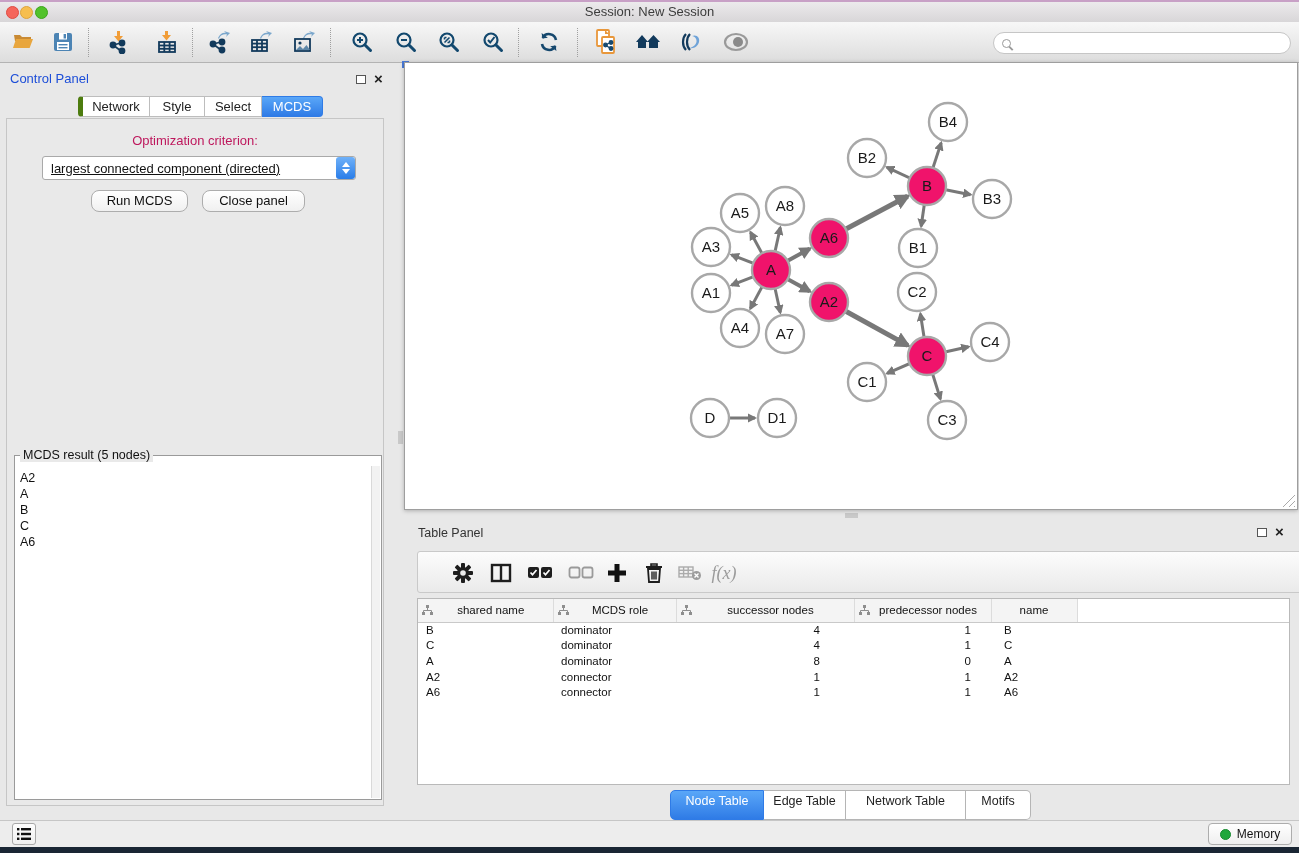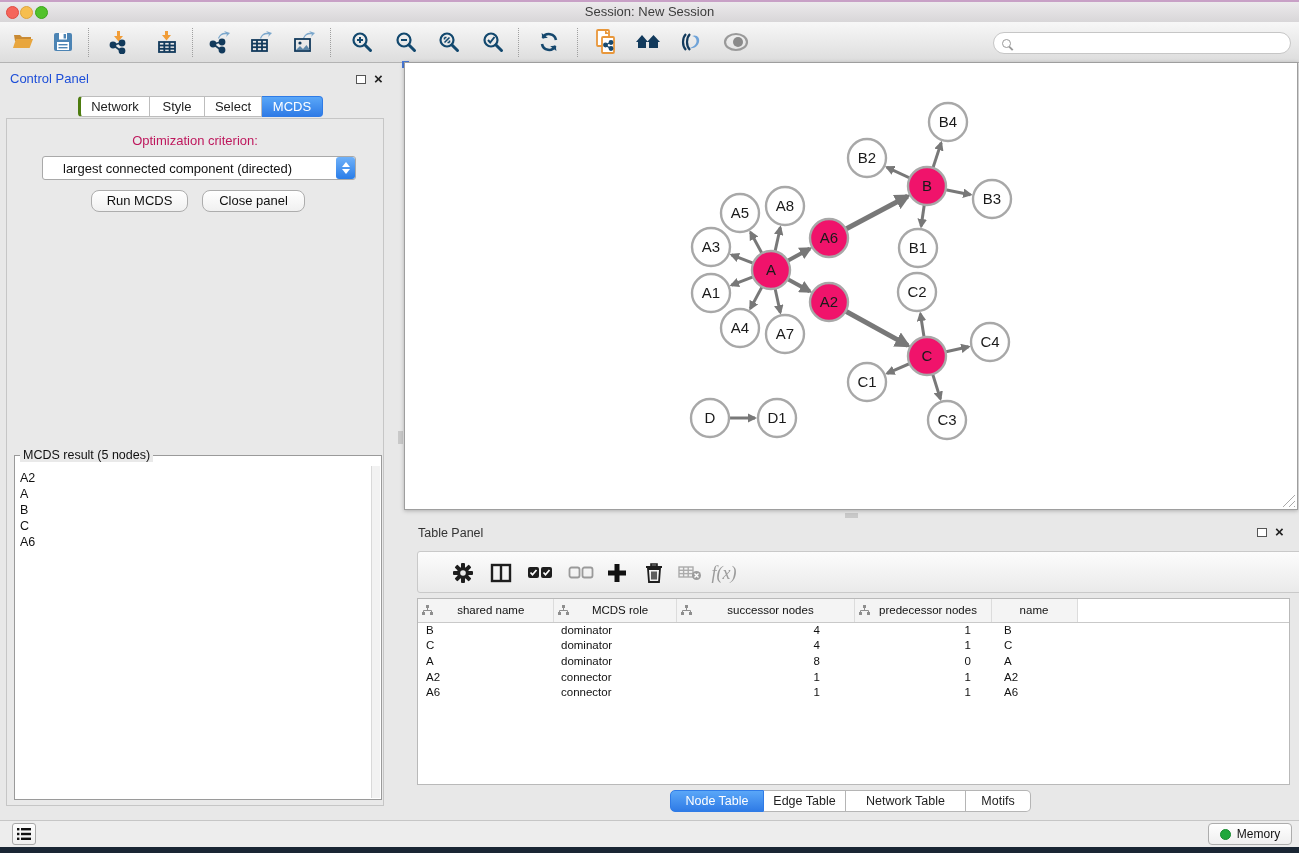--- a/index.html
+++ b/index.html
@@ -30,28 +30,28 @@
 
   
   .cp-title { left:10px; top:71px; font-size:13px; color:#1d4ed8; }
   .panel-btns { display:flex; gap:8px; align-items:center; }
   .float-ico { width:10px; height:9px; border:1.6px solid #555; background:#fff; }
   .close-ico { font-size:15px; font-weight:bold; color:#222; line-height:10px; cursor:pointer; }
   .cp-float { left:356px; top:74px; }
   .cp-tabs { left:78px; top:96px; height:21px; display:flex; }
   .cp-tab { height:21px; line-height:20px; text-align:center; font-size:13px; color:#222;
     background:#FFFFFF; border:1px solid #BDBDBD; border-left:none; cursor:pointer; }
-  .cp-tab:first-child { border-left:3px solid #4d7c0f; border-radius:4px 0 0 4px; }
+  .cp-tab:first-child { border-left:5px solid #4d7c0f; border-radius:4px 0 0 4px; }
   .cp-tab:last-child { border-radius:0 4px 4px 0; }
   .cp-tab.active { background:linear-gradient(#5AA7F8,#2F7BE6); color:#fff; border-color:#2F7BE6; }
   .cp-body { left:6px; top:118px; width:378px; height:688px; background:#E9E9E9; border:1px solid #C6C6C6; }
   .opt-label { left:0; top:133px; width:390px; text-align:center; font-size:13px; color:#be185d; }
   .combo { left:42px; top:156px; width:314px; height:24px; background:#fff; border:1px solid #A9A9A9;
     border-radius:3px; display:flex; align-items:center; cursor:pointer; }
-  .combo .val { flex:1; font-size:13px; color:#111; padding-left:20px; white-space:nowrap; overflow:hidden; }
+  .combo .val { flex:1; font-size:13px; color:#111; padding-left:8px; white-space:nowrap; overflow:hidden;text-decoration:underline; }
   .combo .stepper { width:19px; height:22px; margin-right:0px; border-radius:3px;
     background:linear-gradient(#6FB1F9,#2A7DE8); display:flex; flex-direction:column; align-items:center; justify-content:center; gap:2px; }
   .combo .stepper .up { width:0; height:0; border-left:4px solid transparent; border-right:4px solid transparent; border-bottom:5px solid #fff; }
   .combo .stepper .dn { width:0; height:0; border-left:4px solid transparent; border-right:4px solid transparent; border-top:5px solid #fff; }
   .btn { height:22px; background:linear-gradient(#FFFFFF,#F0F0F0); border:1px solid #ADADAD;
     border-radius:8px; font-size:13px; color:#111; text-align:center; line-height:20px; cursor:pointer; }
   .btn-run { left:91px; top:190px; width:97px; }
   .btn-close { left:202px; top:190px; width:103px; }
   .fieldset { left:14px; top:455px; width:368px; height:345px; border:1px solid #9A9A9A; background:#FFFFFF; }
   .fieldset .legend { position:absolute; top:-8px; left:5px; background:#E9E9E9; padding:0 3px; font-size:12.5px; color:#111; }
@@ -91,21 +91,21 @@
     font-size:11.5px; font-weight:normal; color:#111; }
   table.grid th .hwrap { display:flex; align-items:center; padding:0 4px; }
   table.grid th .hlabel { flex:1; text-align:center; }
   table.grid th.filler { border-right:none; background:#fff; border-bottom:1px solid #C9C9C9; }
   table.grid td { height:15.6px; font-size:11.5px; color:#111; white-space:nowrap; overflow:hidden; }
   td.al { padding-left:8px; text-align:left; }
   td.ar1 { padding-right:34px; text-align:right; }
   td.ar2 { padding-right:20px; text-align:right; }
   td.name-col { padding-left:13px; text-align:left; }
   .tp-tabs { left:670px; top:790px; height:22px; display:flex; }
-  .tp-tab { height:22px; line-height:21px; text-align:center; font-size:12.5px; color:#222;
+  .tp-tab { height:30px; line-height:21px; text-align:center; font-size:12.5px; color:#222;
     background:#FFFFFF; border:1px solid #B5B5B5; border-left:none; cursor:pointer; }
   .tp-tab:first-child { border-left:1px solid #B5B5B5; border-radius:5px 0 0 5px; }
   .tp-tab:last-child { border-radius:0 5px 5px 0; }
   .tp-tab.active { background:linear-gradient(#5AA7F8,#2F7BE6); color:#fff; border-color:#2F7BE6; }
 
   
   .statusbar { left:0; top:820px; width:1299px; height:27px; background:#EDEDED; border-top:1px solid #C6C6C6; }
   .list-btn { left:12px; top:823px; width:24px; height:22px; background:linear-gradient(#FDFDFD,#EFEFEF);
     border:1px solid #A8A8A8; border-radius:3px; display:flex; align-items:center; justify-content:center; cursor:pointer; }
   .memory-btn { left:1208px; top:823px; width:84px; height:22px; background:linear-gradient(#FFFFFF,#EFEFEF);

